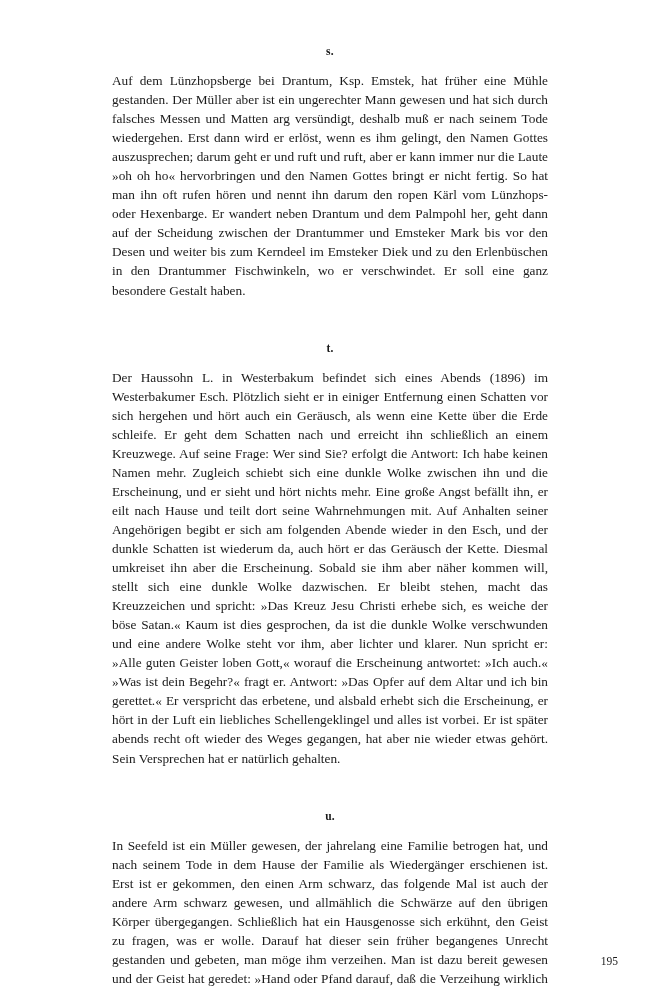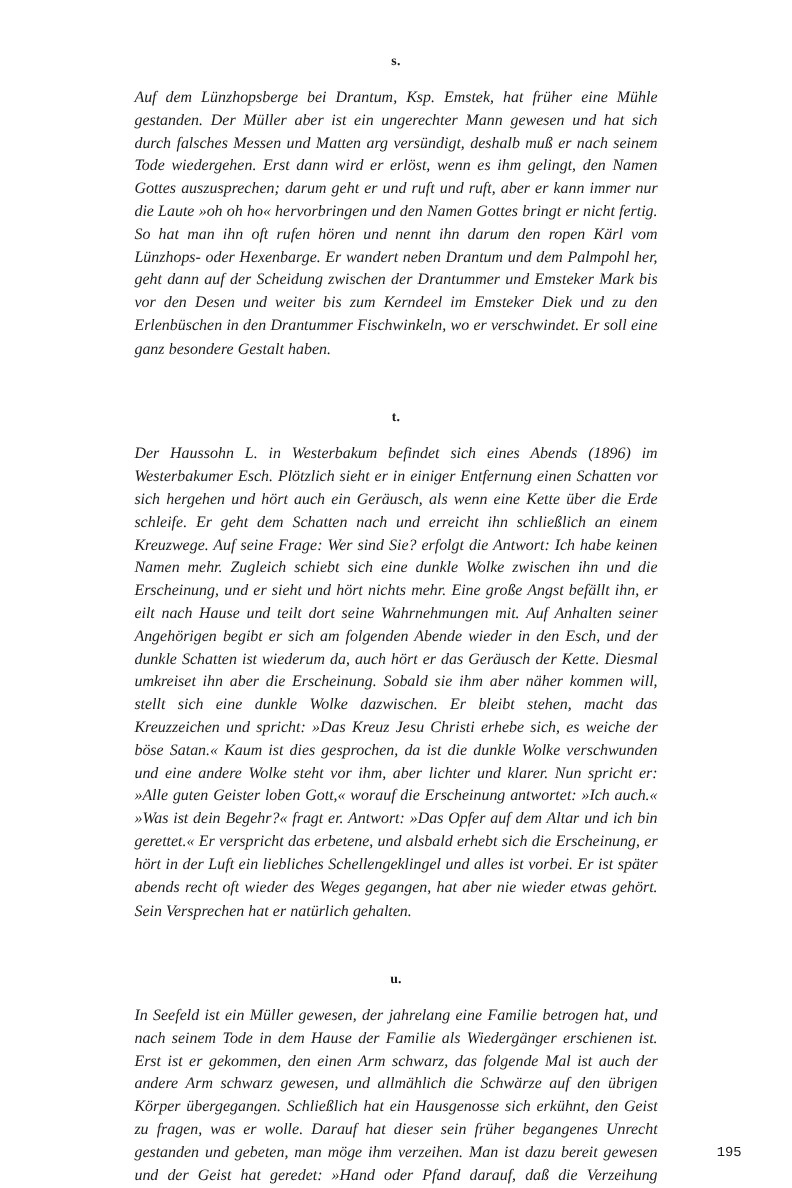--- a/index.html
+++ b/index.html
@@ -44,39 +44,37 @@
     margin-top: 0;
   }
   .para {
     text-align: justify;
     text-justify: inter-word;
     font-size: 13.3px;
     line-height: 19.05px;
     margin: 0;
     hyphens: none;
     word-spacing: 0.1px;
-    font-style: italic;
   }
   .gap-after-marker {
     height: 14px;
   }
   .gap-section-s-to-t {
     height: 42px;
   }
   .gap-section-t-to-u {
     height: 42px;
   }
   .page-number {
     position: absolute;
     right: 42px;
     bottom: 23px;
     font-size: 11.5px;
     color: #1a1a1a;
     text-align: right;
-    font-family: Liberation Mono, monospace;
   }
 </style>
 </head>
 <body>
 
 <div class="page">
   <div class="content">
 
     <div class="section-marker first">s.</div>
     <div class="gap-after-marker"></div>

